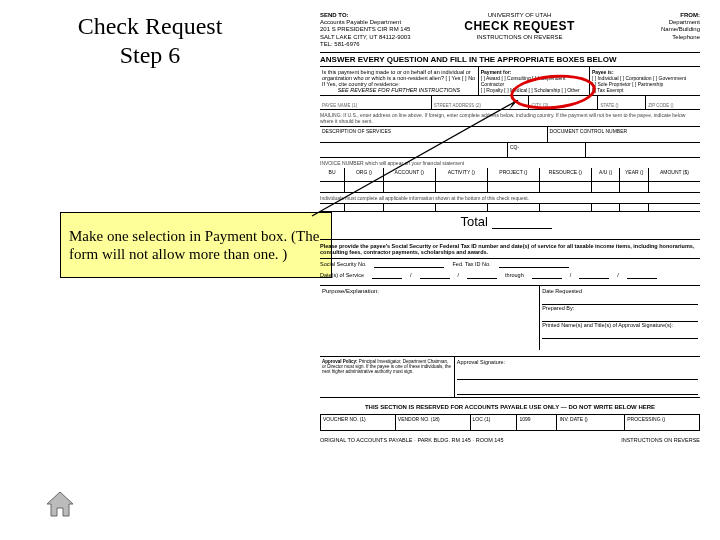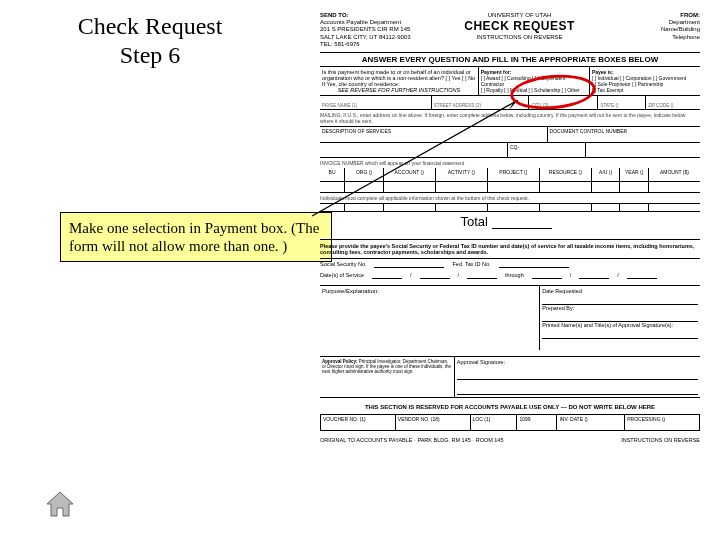--- a/index.html
+++ b/index.html
@@ -1,25 +1,25 @@
 <!DOCTYPE html>
 <html><head>
 <meta charset="utf-8">
 <style>
   body { margin:0; font-family:"Times New Roman",serif; background:#fff; width:720px; height:540px; position:relative; overflow:hidden; }
   .title { position:absolute; left:60px; top:12px; width:180px; text-align:center; font-size:24px; line-height:1.2; }
-  .callout { position:absolute; left:60px; top:212px; width:254px; background:#ffff99; border:1px solid #000; padding:6px 8px; font-size:15px; line-height:1.2; }
+  .callout { position:absolute; left:60px; top:212px; width:254px; background:#ffff99; border:1px solid #000; padding:14px 8px; font-size:15px; line-height:1.2; }
   .form { position:absolute; left:320px; top:10px; width:380px; height:500px; border:0; font-family:Arial,Helvetica,sans-serif; }
   .header { display:flex; justify-content:space-between; border-bottom:1px solid #000; padding:2px 0 4px; }
   .hbox { font-size:6px; line-height:1.2; }
   .hbox.l { width:30%; }
   .hbox.c { width:35%; text-align:center; }
   .hbox.r { width:25%; text-align:right; }
   .bigttl { font-weight:bold; font-size:12px; letter-spacing:0.5px; }
-  .banner { font-size:8px; font-weight:bold; text-align:center; padding:2px 0; border-bottom:1px solid #000; }
+  .banner { font-size:8px; font-weight:bold; text-align:left; padding:2px 0; border-bottom:1px solid #000; }
   .qrow { display:flex; border-bottom:1px solid #000; }
   .qleft { width:42%; font-size:5.5px; padding:2px; border-right:1px solid #000; }
   .qmid  { width:29%; font-size:5px; padding:2px; border-right:1px solid #000; position:relative; }
   .qright{ width:29%; font-size:5px; padding:2px; }
   .docrow { display:flex; }
   .dcell { border-right:1px solid #000; border-bottom:1px solid #000; font-size:5px; padding:6px 2px 1px; }
   .tinylbl { position:relative; font-size:4.5px; color:#666; }
   .row3 { display:flex; border-bottom:1px solid #000; }
   .r3c { border-right:1px solid #000; font-size:5px; padding:1px 2px 8px; }
   .row4 { display:flex; border-bottom:1px solid #000; }

